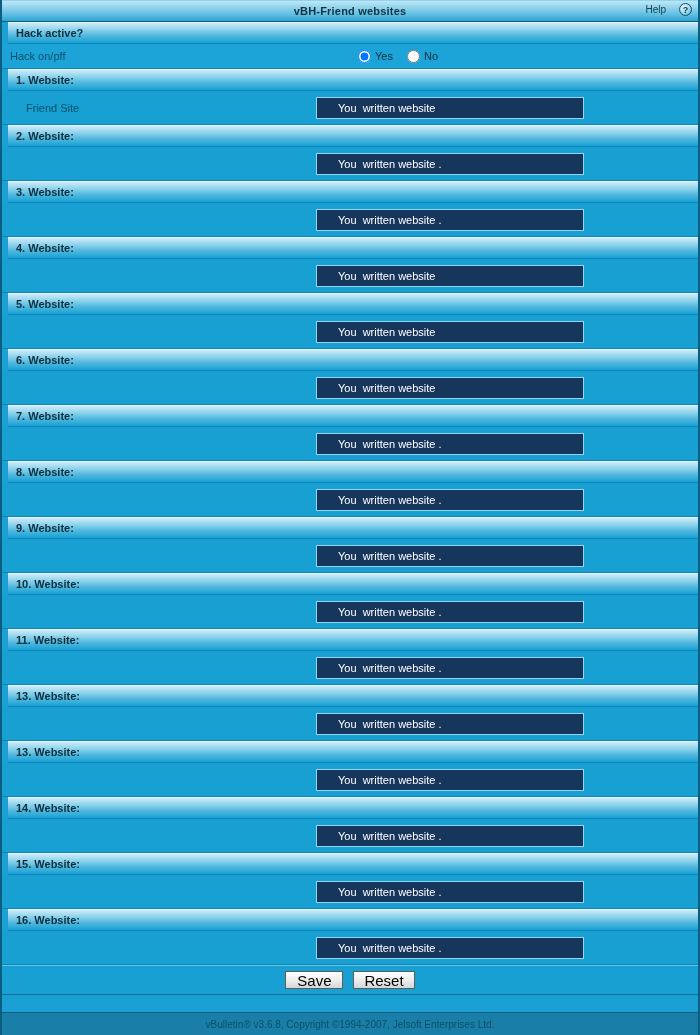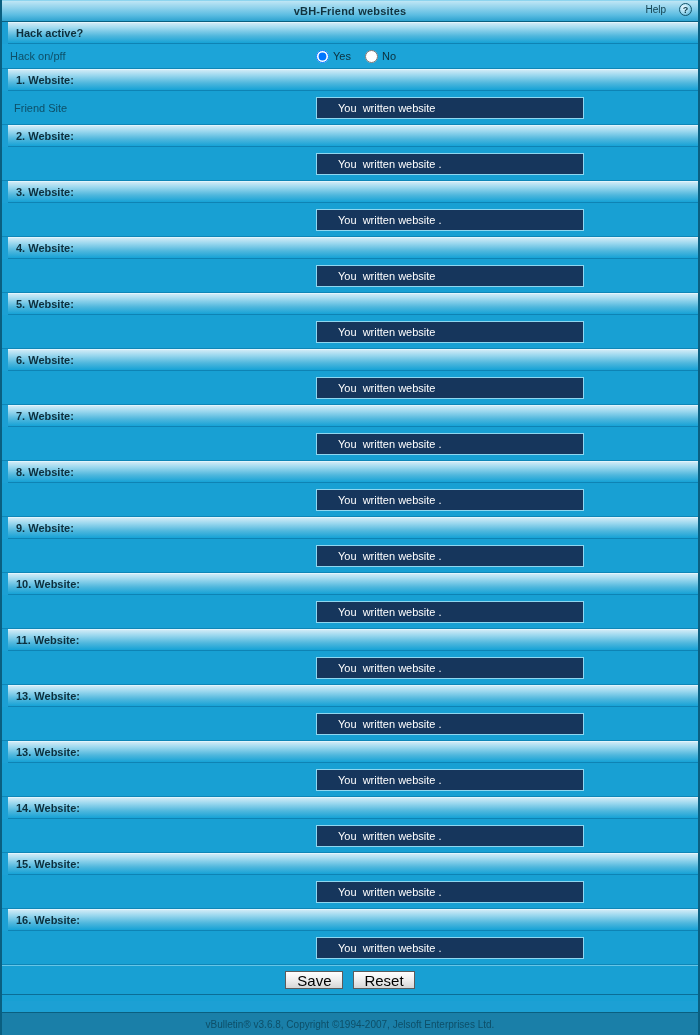--- a/index.html
+++ b/index.html
@@ -77,21 +77,21 @@
     background: #18a0d3;
     border-bottom: 1px solid #0e86b7;
     display: flex;
     align-items: center;
     box-sizing: border-box;
     padding: 5px 0;
     min-height: 34px;
   }
   .bodyrow .lbl {
     width: 314px;
-    padding-left: 12px;
+    padding-left: 24px;
     box-sizing: border-box;
     font-size: 11px;
     color: #0d4f68;
   }
   .bodyrow .ctl {
     flex: 1;
   }
   input.txt {
     width: 268px;
     height: 22px;
@@ -104,20 +104,21 @@
     padding: 2px 21px;
   }
   
   .radiorow {
     background: #1ca4d8;
     border-bottom: 1px solid #0e86b7;
     display: flex;
     align-items: center;
     height: 25px;
     box-sizing: border-box;
+    gap: 42px;
   }
   .radiorow .lbl {
     width: 314px;
     padding-left: 8px;
     box-sizing: border-box;
     font-size: 11px;
     color: #0d4f68;
   }
   .radiogroup {
     display: flex;

